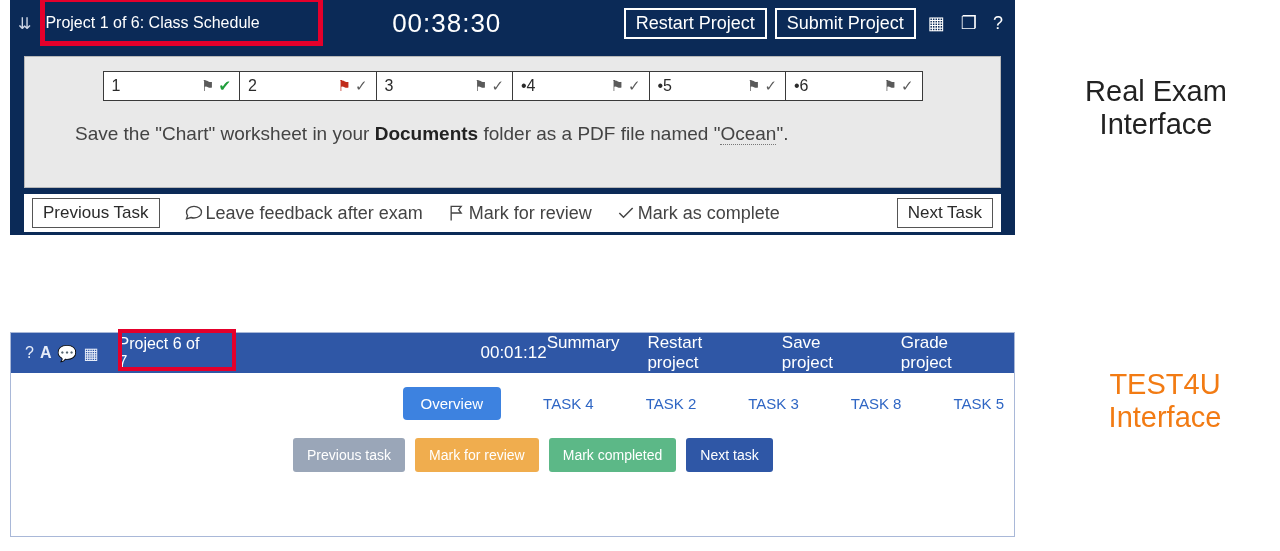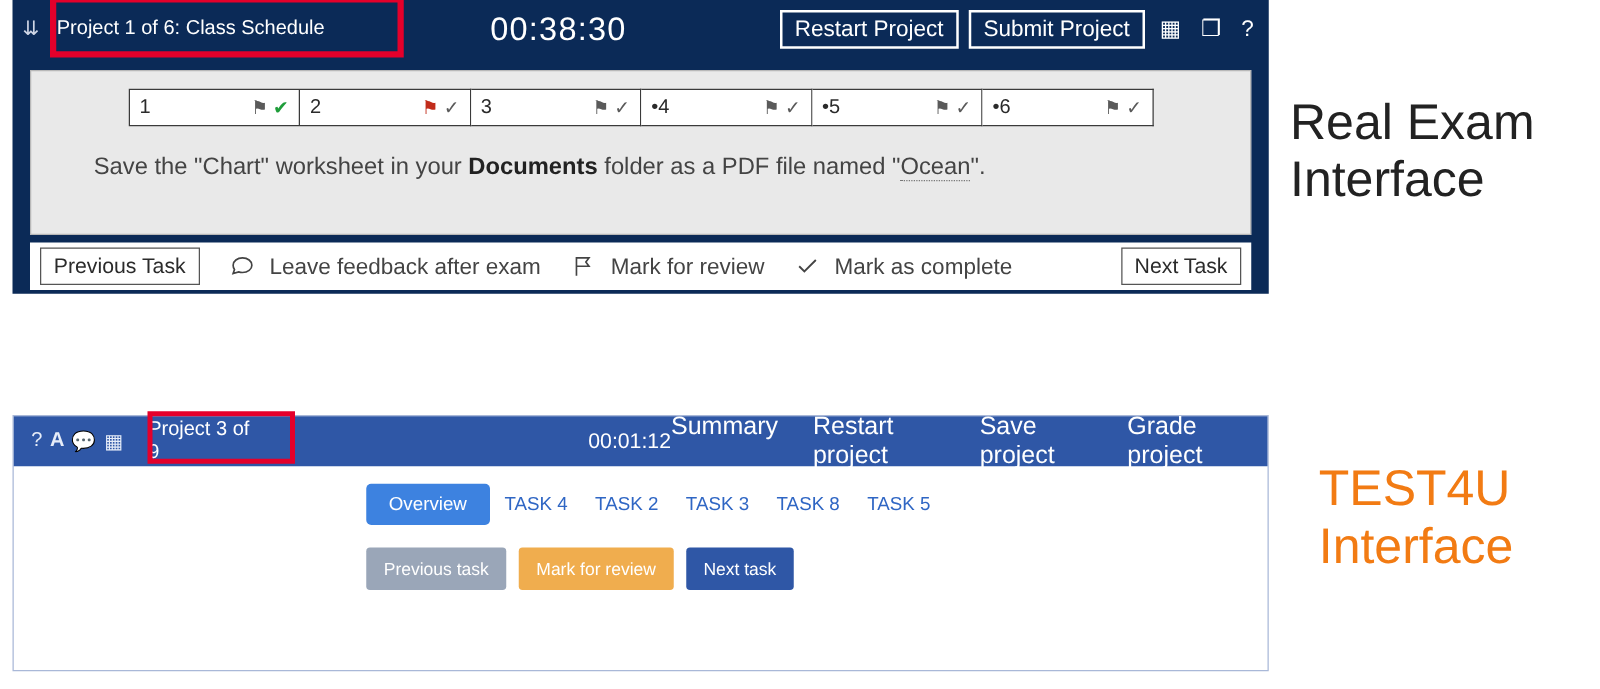--- a/index.html
+++ b/index.html
@@ -120,35 +120,35 @@
     border: 1px solid #555;
     background: #fff;
     color: #2b2b2b;
     font-size: 17px;
     padding: 4px 10px;
     cursor: pointer;
   }
   .bb-link {
     display: inline-flex;
     align-items: center;
-    gap: 12px;
+    gap: 2px;
     font-size: 18px;
     color: #444;
     cursor: pointer;
   }
   .bb-link svg { width: 20px; height: 20px; }
   .bottom-bar .spacer { margin-left: auto; }
 
   
   .side-label {
     position: absolute;
-    font-size: 40px;
+    font-size: 29px;
     font-weight: 500;
     line-height: 1.15;
-    text-align: left;
+    text-align: center;
   }
   .side-label.real { left: 1032px; top: 75px; color: #222; width: 248px; }
   .side-label.test4u { left: 1055px; top: 368px; color: #f27b13; width: 220px; }
 
   
   .btm-panel {
     position: absolute;
     left: 10px;
     top: 332px;
     width: 1005px;
@@ -164,28 +164,28 @@
     color: #fff;
     font-size: 16px;
     padding: 0 14px;
   }
   .btm-header .mini-icons { display: flex; gap: 6px; align-items: center; font-size: 16px; color: #e6ecf8; }
   .btm-header .proj {
     padding: 5px 10px;
     margin-left: 10px;
   }
   .btm-header .timer2 { flex: 0 0 auto; margin: 0 auto 0 260px; font-size: 17px; }
-  .btm-header .links { display: flex; gap: 28px; font-size: 20px; }
+  .btm-header .links { display: flex; gap: 28px; font-size: 17px; }
   .btm-header .links span { cursor: pointer; }
 
   .red-box.btm { left: 107px; top: -4px; width: 118px; height: 42px; border-width: 4px; }
 
   .btm-body { padding: 14px 0 0 282px; }
 
-  .tabbar { display: flex; gap: 2px; align-items: center; }
+  .tabbar { display: flex; gap: 32px; align-items: center; justify-content: flex-end; }
   .tabbtn {
     background: #3d82e0;
     color: #fff;
     border: none;
     border-radius: 4px;
     padding: 8px 18px;
     font-size: 15px;
     cursor: pointer;
   }
   .tablink {
@@ -319,21 +319,21 @@
 </div>
 
 <div class="btm-panel">
   <div class="btm-header">
     <div class="mini-icons">
       <span>?</span>
       <span><b>A</b></span>
       <span>💬</span>
       <span>▦</span>
     </div>
-    <span class="proj">Project 3 of 9</span>
+    <span class="proj">Project 6 of 7</span>
     <span class="timer2">00:01:12</span>
     <div class="links">
       <span>Summary</span>
       <span>Restart project</span>
       <span>Save project</span>
       <span>Grade project</span>
     </div>
   </div>
   <div class="red-box btm"></div>
 
@@ -342,20 +342,21 @@
       <button class="tabbtn">Overview</button>
       <span class="tablink">TASK 4</span>
       <span class="tablink">TASK 2</span>
       <span class="tablink">TASK 3</span>
       <span class="tablink">TASK 8</span>
       <span class="tablink">TASK 5</span>
     </div>
     <div class="btm-buttons">
       <button class="pill grey">Previous task</button>
       <button class="pill orange">Mark for review</button>
+      <button class="pill green">Mark completed</button>
       <button class="pill blue">Next task</button>
     </div>
   </div>
 </div>
 
 <div class="side-label test4u">
   <span>TEST4U</span><br><span>Interface</span>
 </div>
 
 </body></html>

